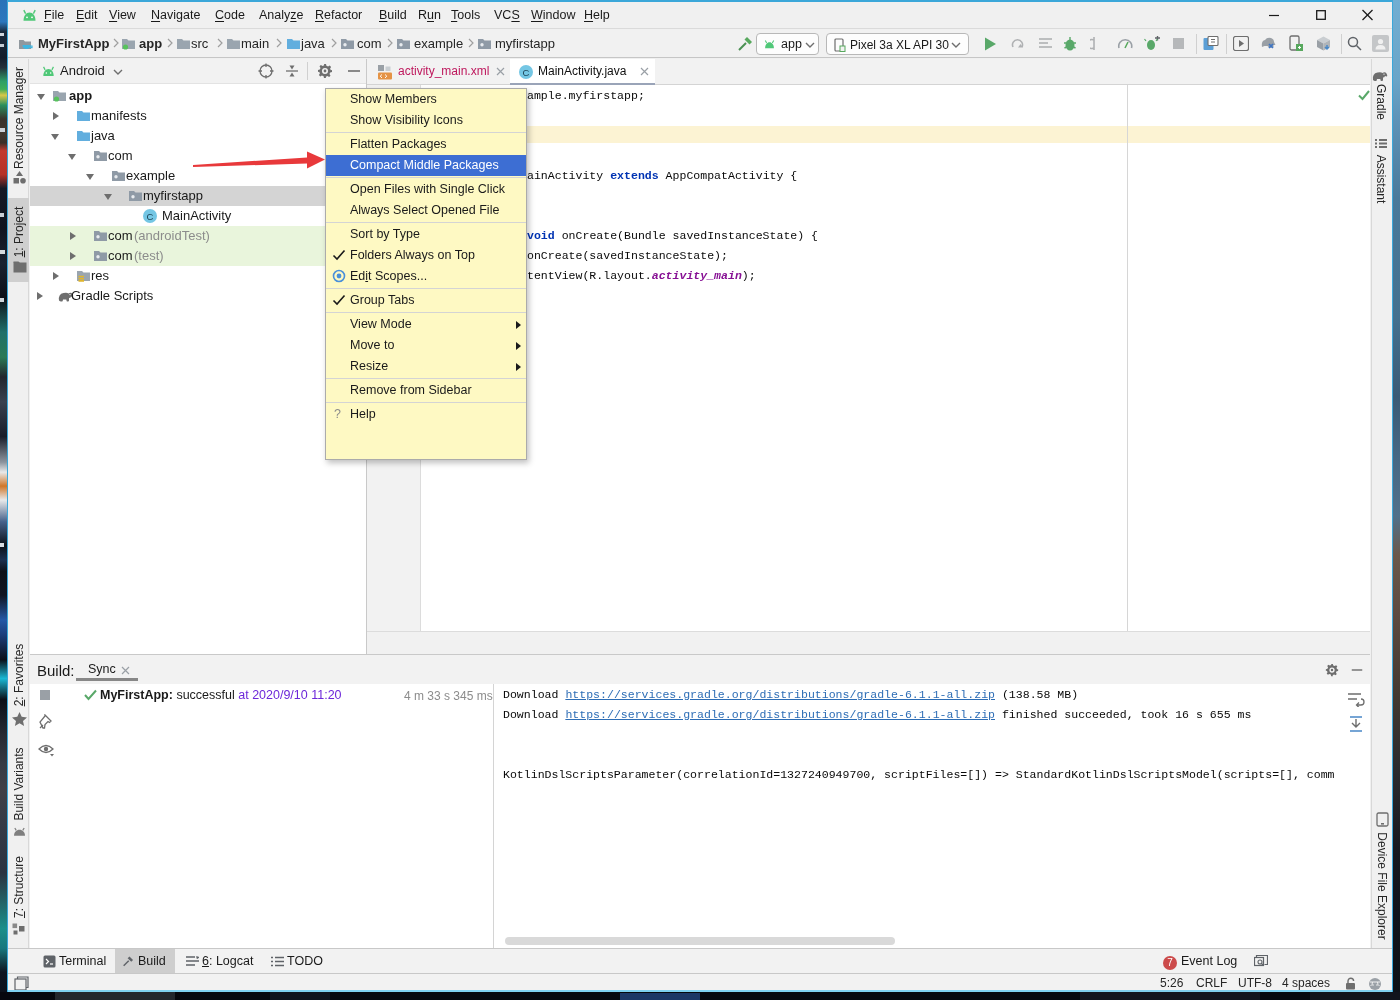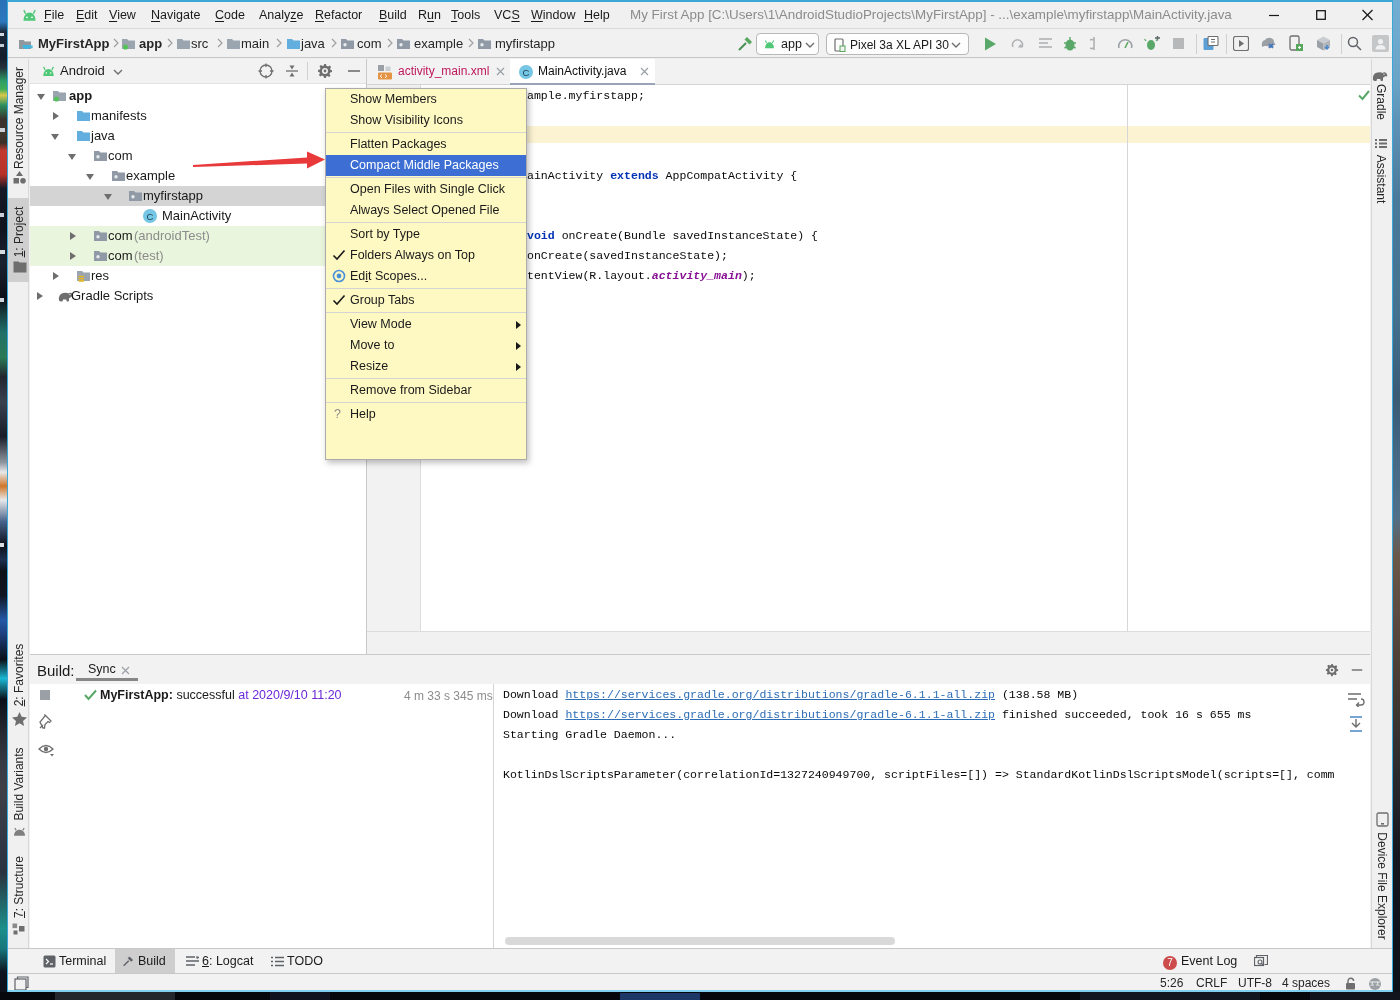--- a/index.html
+++ b/index.html
@@ -102,21 +102,20 @@
   <span class="menuitem" style="left:143px;"><u>N</u>avigate</span>
   <span class="menuitem" style="left:207px;"><u>C</u>ode</span>
   <span class="menuitem" style="left:251px;">Analy<u>z</u>e</span>
   <span class="menuitem" style="left:307px;"><u>R</u>efactor</span>
   <span class="menuitem" style="left:371px;"><u>B</u>uild</span>
   <span class="menuitem" style="left:410px;">R<u>u</u>n</span>
   <span class="menuitem" style="left:443px;"><u>T</u>ools</span>
   <span class="menuitem" style="left:486px;">VC<u>S</u></span>
   <span class="menuitem" style="left:523px;"><u>W</u>indow</span>
   <span class="menuitem" style="left:576px;"><u>H</u>elp</span>
-  <span class="menuitem" style="left:622px;color:#8c8c8c;font-size:13.4px;">My First App [C:\Users\1\AndroidStudioProjects\MyFirstApp] - ...\example\myfirstapp\MainActivity.java</span>
   <svg class="abs" style="left:1261px;top:0;" width="10" height="26">
       <line x1="0" y1="13.5" x2="10" y2="13.5" stroke="#1a1a1a" stroke-width="1.2"></line>
     </svg>
   <svg class="abs" style="left:1308px;top:0;" width="10" height="26">
       <rect x="0.7" y="8.7" width="8.6" height="8.6" fill="none" stroke="#1a1a1a" stroke-width="1.3"></rect>
     </svg>
   <svg class="abs" style="left:1354px;top:0;" width="11" height="26">
       <line x1="0.5" y1="8" x2="10.5" y2="18" stroke="#1a1a1a" stroke-width="1.2"></line>
       <line x1="10.5" y1="8" x2="0.5" y2="18" stroke="#1a1a1a" stroke-width="1.2"></line>
     </svg>
@@ -506,21 +505,20 @@
       <circle cx="8" cy="6" r="2.2" fill="#6e6e6e"></circle>
       <path d="M12 11 l4 0 l-2 2.5 z" fill="#6e6e6e"></path>
     </svg>
   <svg class="abs" style="left:54px;top:34px;" width="13" height="12" viewBox="0 0 13 12">
       <path d="M1 6 L4.5 10 L12 1.5" fill="none" stroke="#59a869" stroke-width="2"></path>
     </svg>
   <span class="abs" style="left:70px;top:33px;font-size:12.5px;color:#1a1a1a;"><b>MyFirstApp:</b> successful <span style="color:#6d28d9;">at 2020/9/10 11:20</span></span>
   <span class="abs" style="left:374px;top:34px;font-size:12px;color:#8c8c8c;">4 m 33 s 345 ms</span>
   <div class="conline mono" style="top:30px;">Download <span class="lnk">https://services.gradle.org/distributions/gradle-6.1.1-all.zip</span> (138.58 MB)</div>
   <div class="conline mono" style="top:50px;">Download <span class="lnk">https://services.gradle.org/distributions/gradle-6.1.1-all.zip</span> finished succeeded, took 16 s 655 ms</div>
-  <div class="conline mono" style="top:70px;">Starting Gradle Daemon...</div>
   <div class="conline mono" style="top:110px;">KotlinDslScriptsParameter(correlationId=1327240949700, scriptFiles=[]) =&gt; StandardKotlinDslScriptsModel(scripts=[], comm</div>
   <div class="abs" style="left:475px;top:282px;width:390px;height:8px;background:#d9d9d9;border-radius:4px;"></div>
   <svg class="abs" style="left:1317px;top:36px;" width="18" height="16" viewBox="0 0 18 16">
       <path d="M1 3 h13 M1 8 h9" stroke="#6e6e6e" stroke-width="1.5" fill="none"></path>
       <path d="M14 8 q3 0 3 3 q0 3 -3 3 h-4 M12 11.5 l-2.5 2.5 l2.5 2.5" stroke="#6e6e6e" stroke-width="1.3" fill="none"></path>
     </svg>
   <svg class="abs" style="left:1318px;top:61px;" width="16" height="16" viewBox="0 0 16 16">
       <path d="M2 1 h12 M2 15 h12" stroke="#4a88c7" stroke-width="1.5"></path>
       <path d="M8 3 v8 m-4-4 l4 4 l4-4" stroke="#6e6e6e" stroke-width="1.4" fill="none"></path>
     </svg>

